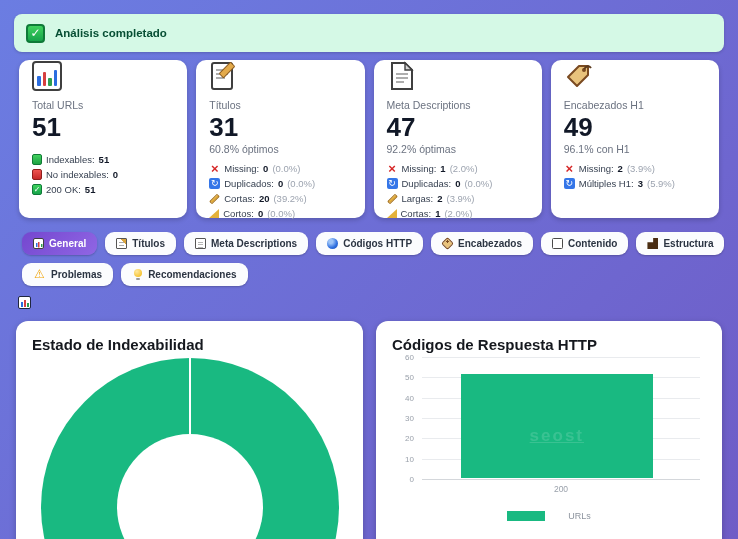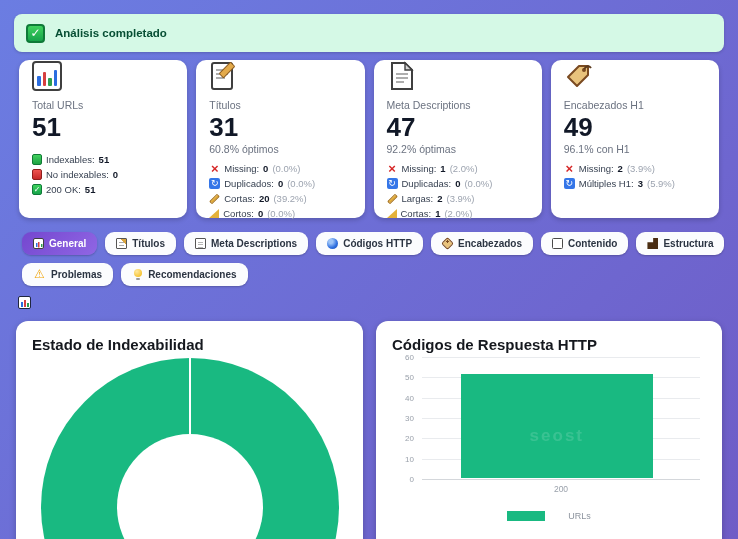--- a/index.html
+++ b/index.html
@@ -114,21 +114,21 @@
   .donut .divider { position:absolute; left:50%; top:0; width:2px; height:77px; margin-left:-1px; background:#fff; }
   
   .bar-chart { position:relative; height:150px; }
   .ylabels { position:absolute; left:0; top:4px; width:22px; height:122px; }
   .ylabels span { position:absolute; right:0; font-size:8px; color:#9aa1ab; transform:translateY(-50%); }
   .plot { position:absolute; left:30px; right:6px; top:4px; height:122px; }
   .gridline { position:absolute; left:0; right:0; height:1px; background:#e9ebee; }
   .gridline.axis { background:#d4d7db; }
   .http-bar { position:absolute; bottom:1px; left:14%; width:69%; background:#19b981; }
   .watermark { position:absolute; left:0; right:0; top:52px; text-align:center;
-    color:rgba(255,255,255,.14); font-size:17px; font-weight:bold; letter-spacing:2px; }
+    color:rgba(255,255,255,.14); font-size:17px; font-weight:bold; letter-spacing:2px;text-decoration:underline; }
   .xlabel-row { position:absolute; left:30px; right:6px; top:131px; text-align:center;
     font-size:8.5px; color:#9aa1ab; }
   .legend { display:flex; align-items:center; justify-content:center; gap:6px; margin-top:8px; }
   .legend .swatch { width:38px; height:10px; background:#19b981; display:inline-block; }
   .legend .lbl { font-size:9px; color:#8d949e;padding-left:17px; }
 </style>
 </head>
 <body>
 
 <div class="page">

